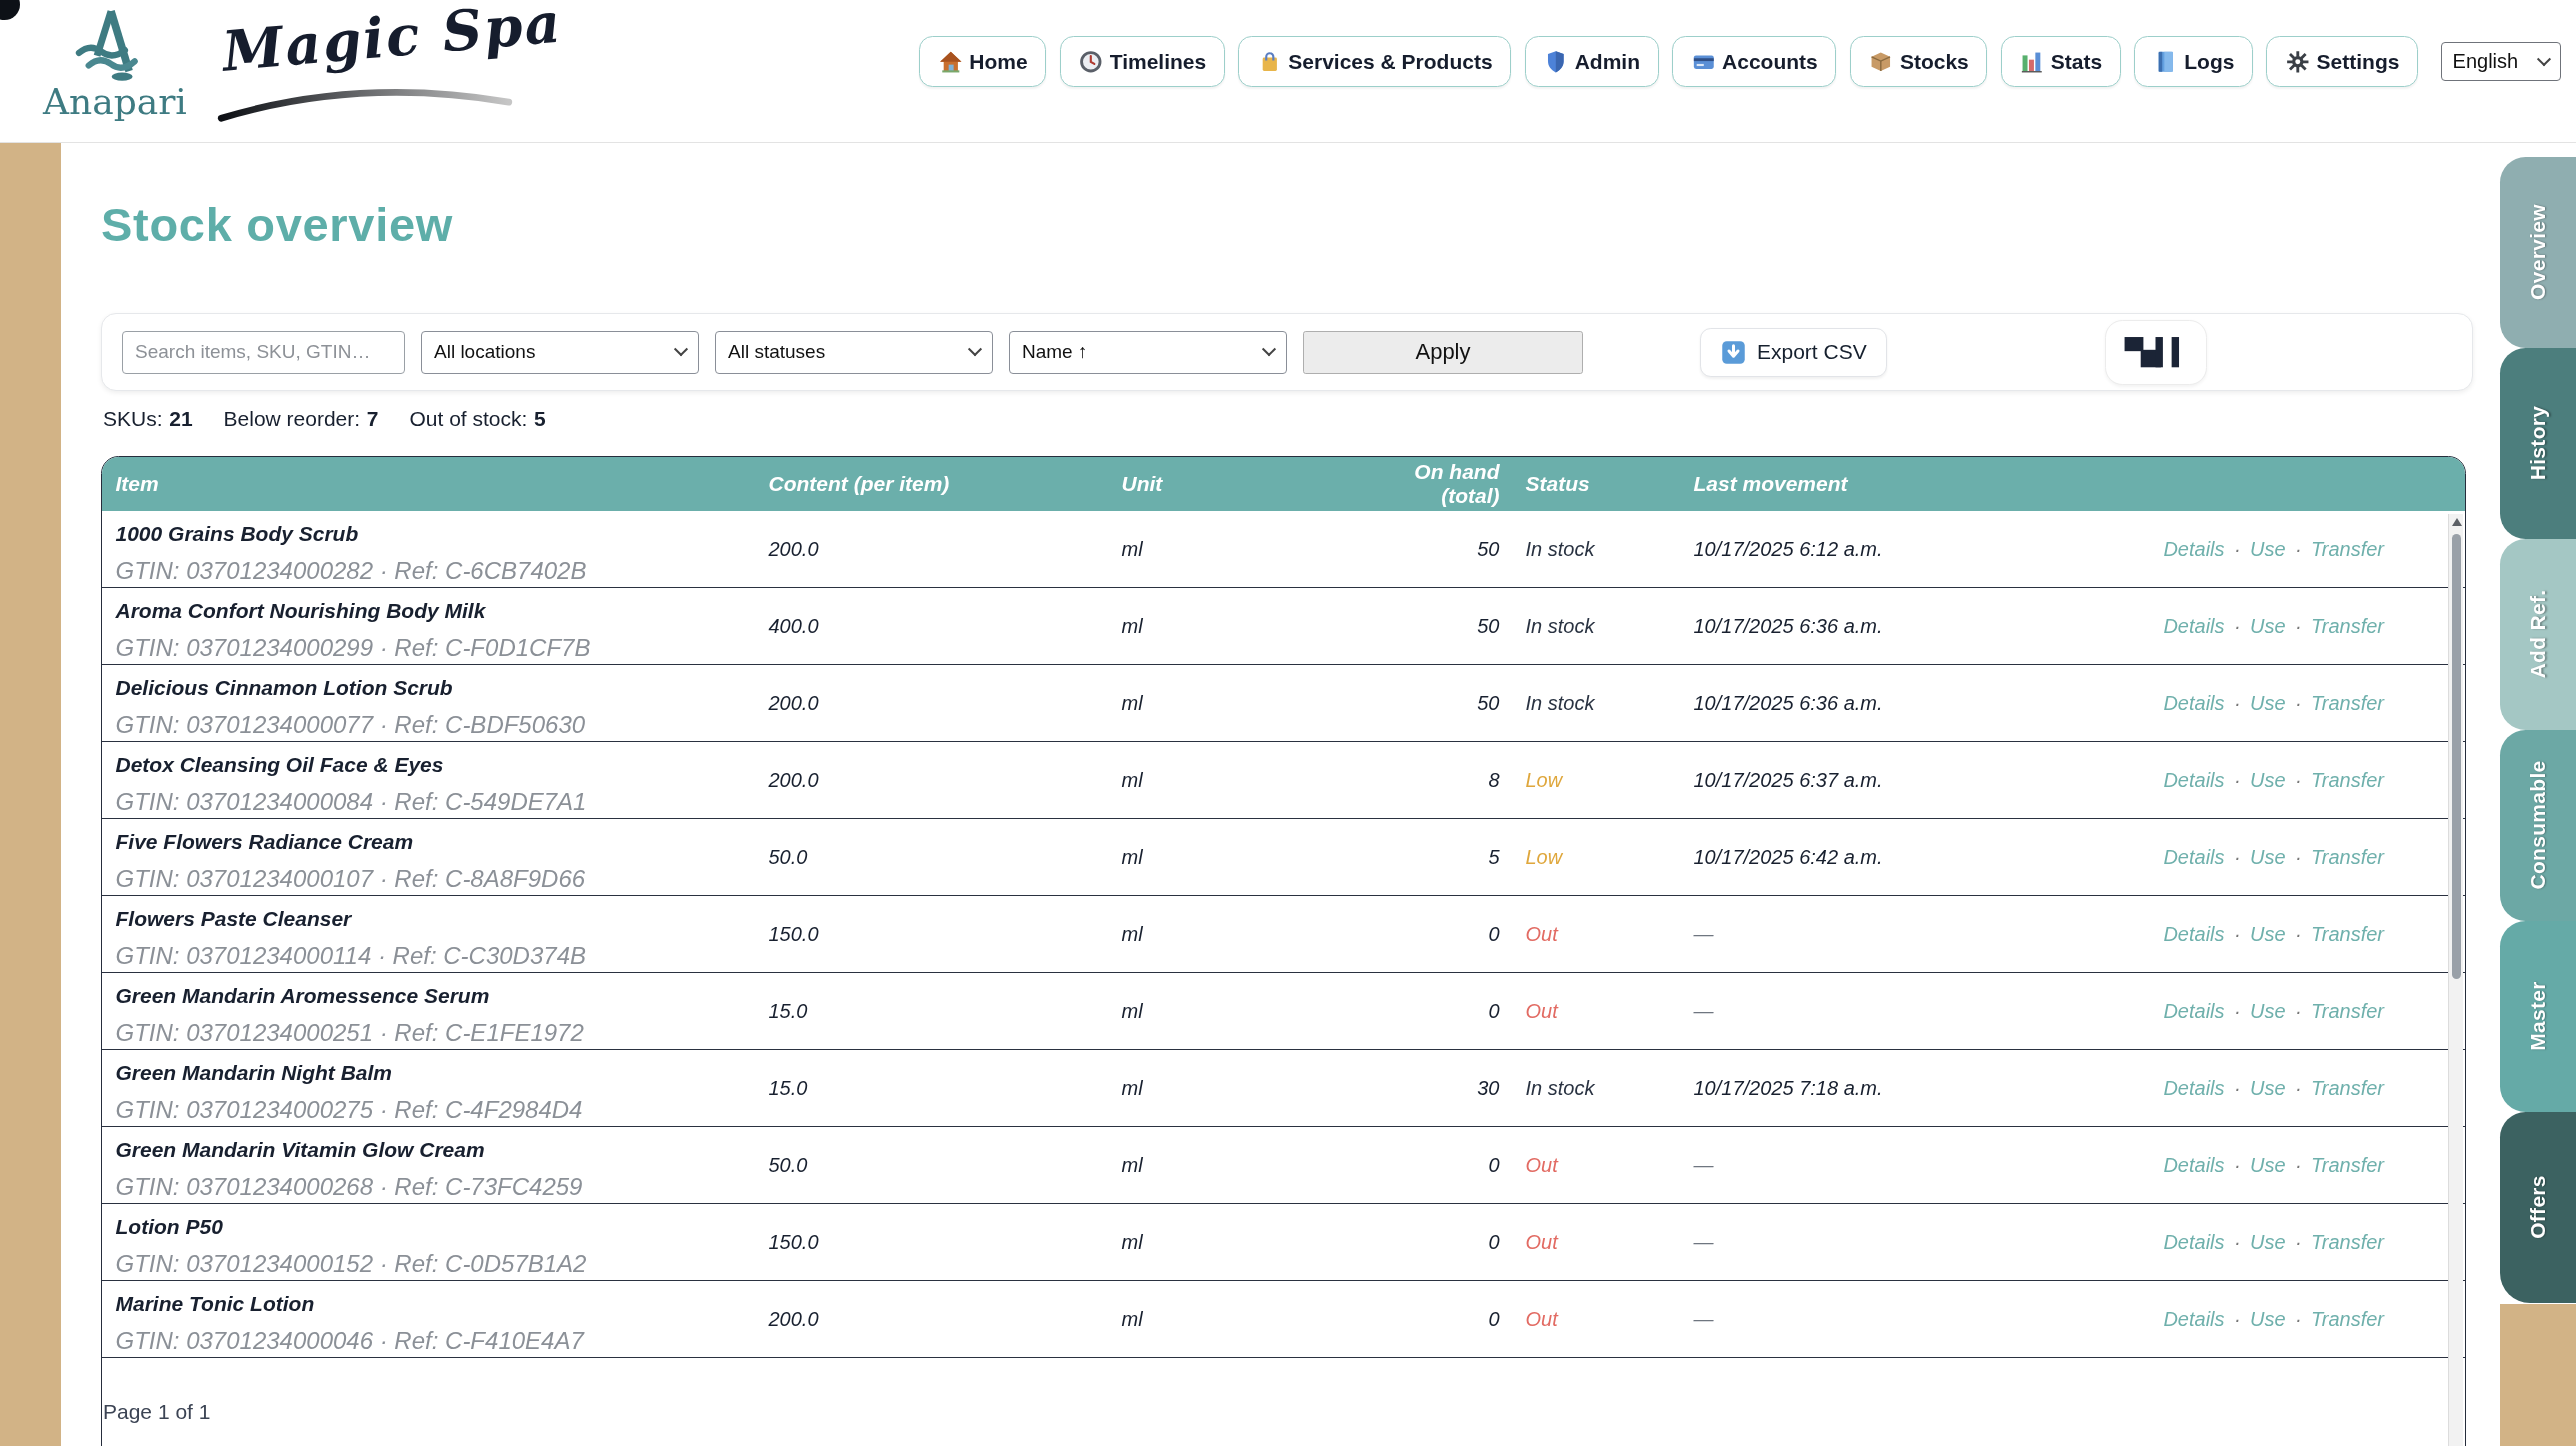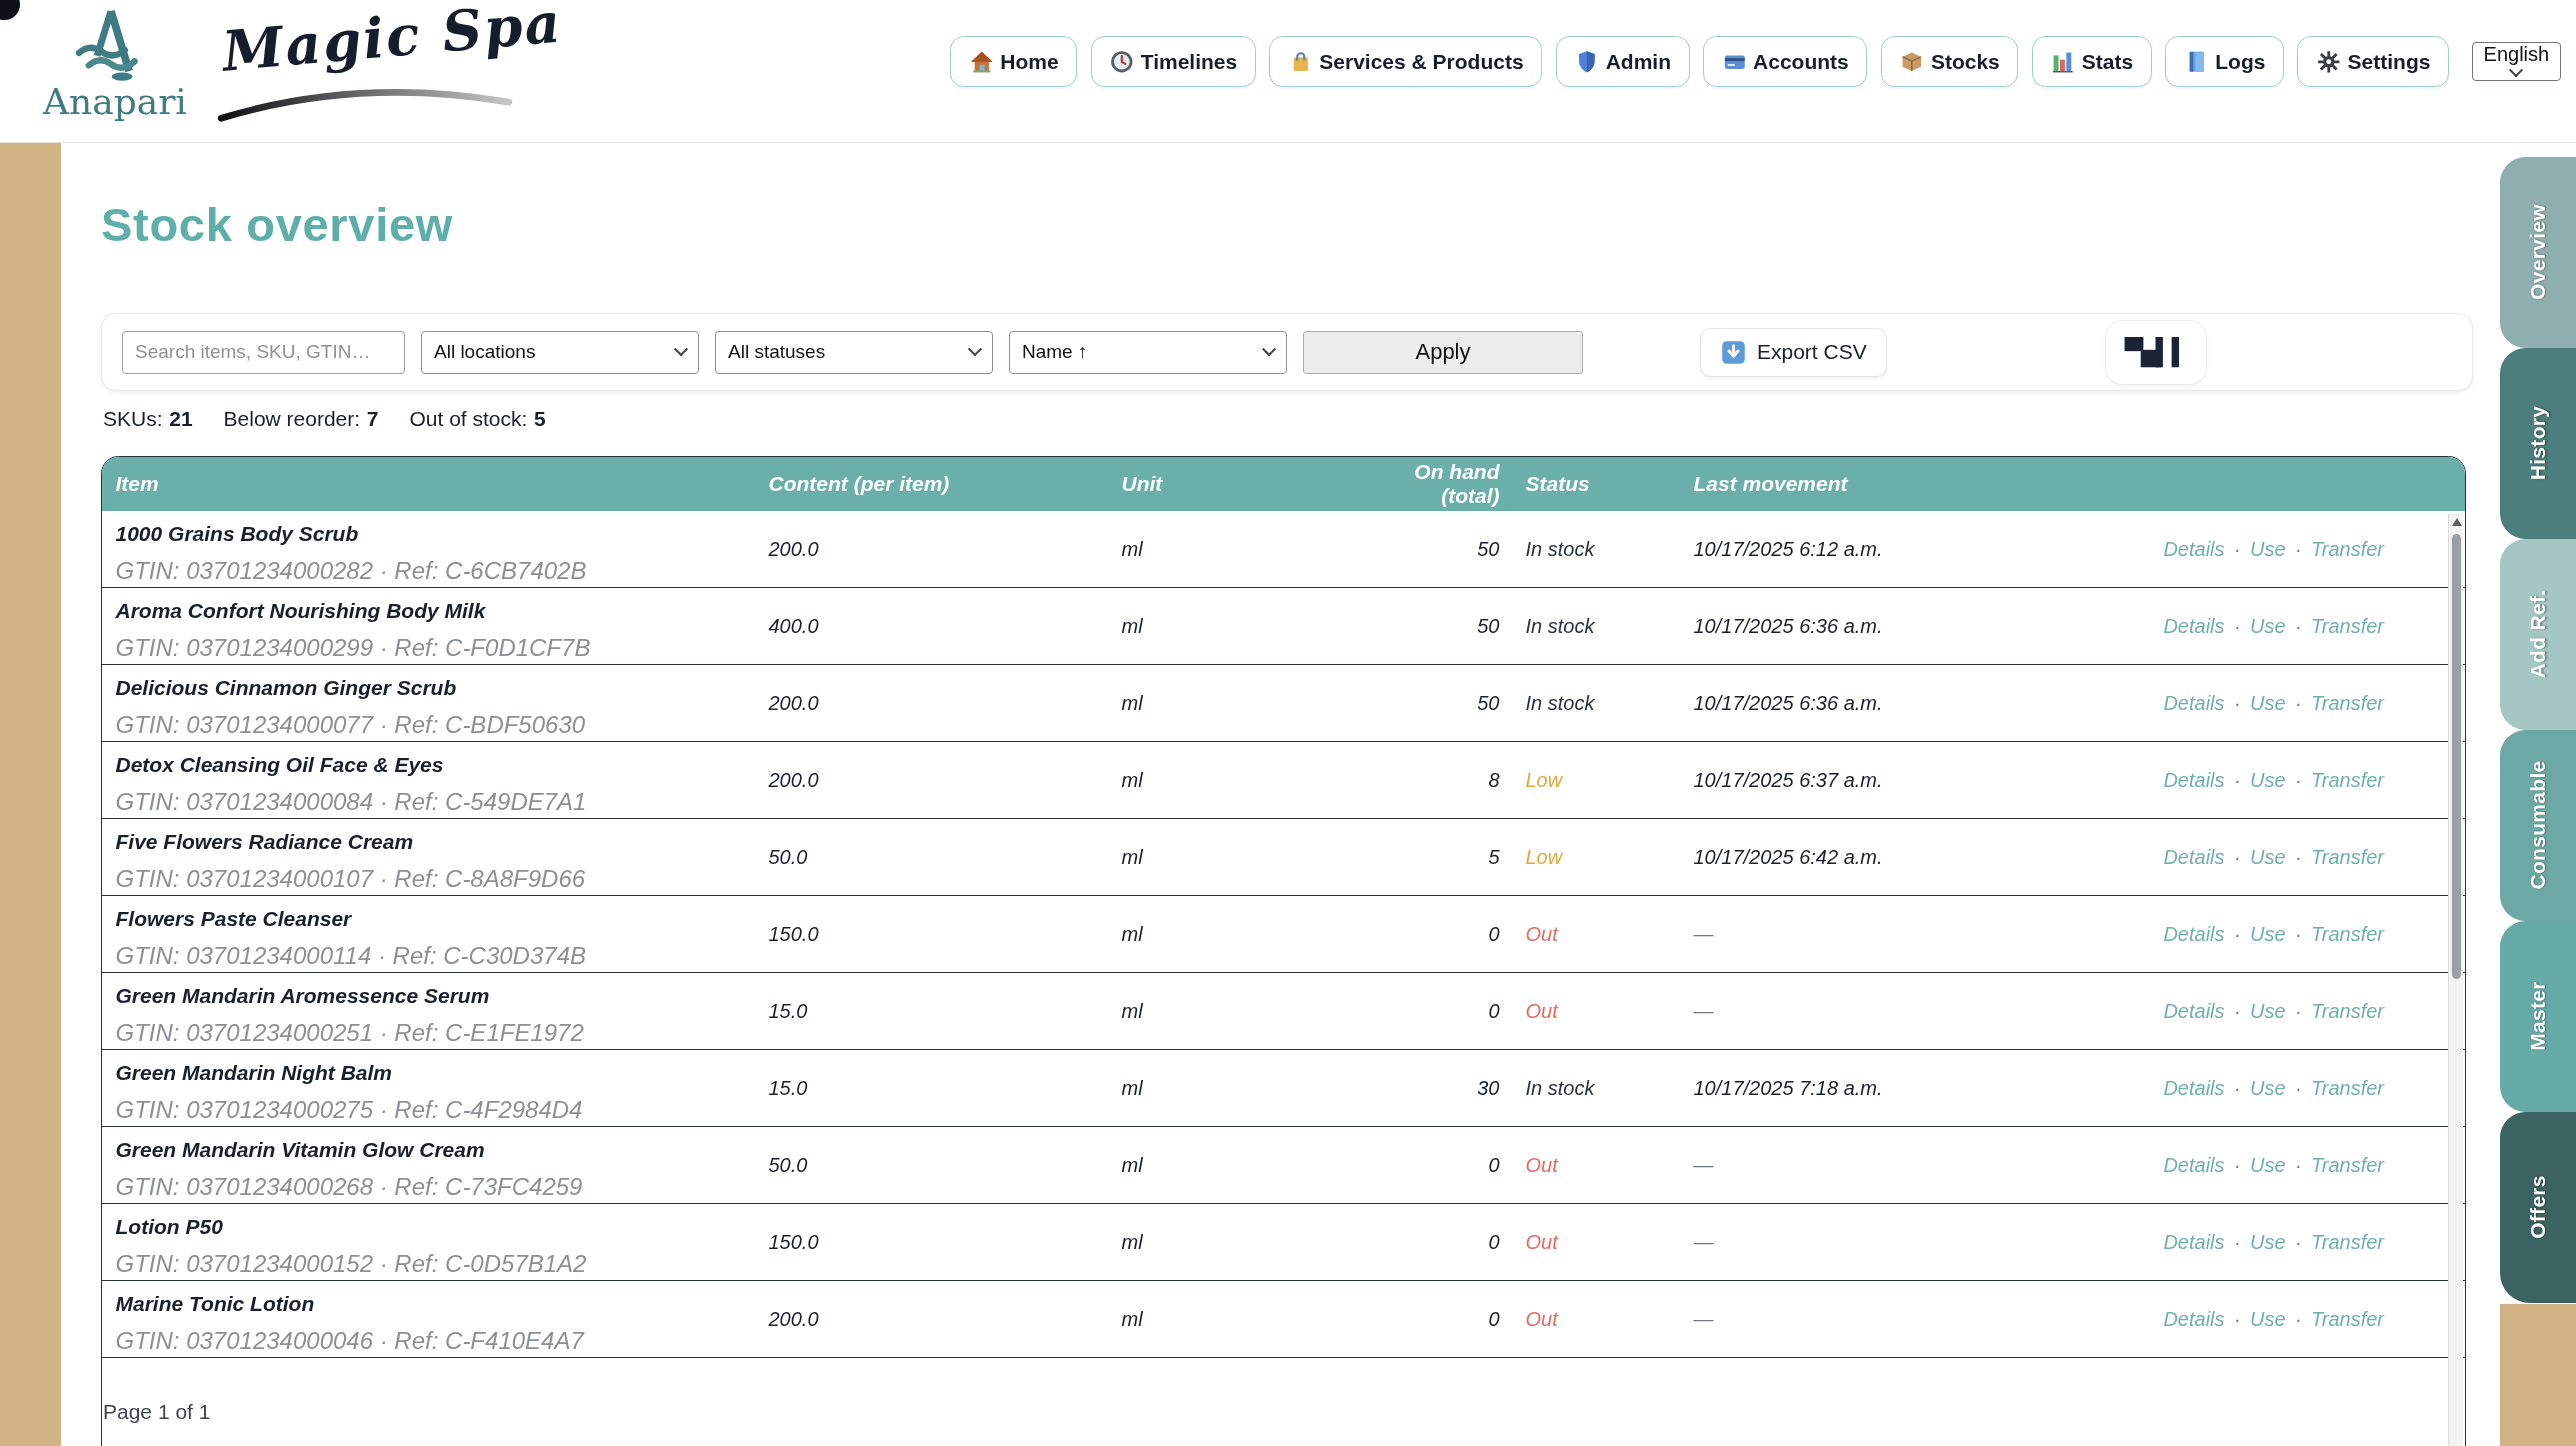--- a/index.html
+++ b/index.html
@@ -11,21 +11,21 @@
   .corner-dot { position:absolute; left:-10.8px; top:-10.8px; width:31px; height:31px; border-radius:50%; background:#0d1117; }
   .logo-block { position:absolute; left:43px; top:6.7px; width:135px; text-align:center; }
   .logo-block svg { display:block; margin:0 auto; }
   .brand-name { font-family:"DejaVu Serif", serif; font-size:36px; color:#3E7B82; margin-top:-4px; }
   .magic { position:absolute; left:222px; top:4px; font-family:"DejaVu Serif", serif; font-style:italic; font-weight:600; font-size:55px; color:#161d2d; transform:rotate(-5deg); letter-spacing:2px; }
   .swoosh { position:absolute; left:217px; top:82px; }
 
   .nav { position:absolute; right:15px; top:36px; display:flex; align-items:center; gap:13.5px; }
   .nav-btn { height:51px; border:1.3px solid #9ccfca; border-radius:13.5px; background:#fff; display:flex; align-items:center; gap:6px; padding:0 17.5px; font-size:21px; font-weight:bold; color:#161d2d; box-shadow:0 1.3px 2px rgba(0,0,0,.05); cursor:pointer; white-space:nowrap; }
   .nav-btn svg { width:25.6px; height:25.6px; }
-  .lang-select { height:39px; margin-left:9.4px; border:1.3px solid #6f737a; border-radius:4px; background:#fff; display:flex; align-items:center; gap:2px; padding:0 10.8px; font-size:20px; color:#111;flex-direction:column; }
+  .lang-select { height:39px; margin-left:9.4px; border:1.3px solid #6f737a; border-radius:4px; background:#fff; display:flex; align-items:center; gap:21px; padding:0 10.8px; font-size:20px; color:#111; }
   .chev { width:10px; height:10px; border-right:2px solid #444; border-bottom:2px solid #444; transform:rotate(45deg) translate(-2px,-2px); }
 
   
   .main { position:absolute; left:61px; top:143px; width:2439px; height:1304px; background:#ffffff; }
   .page-title { position:absolute; left:40px; top:54px; font-size:47px; font-weight:bold; color:#5EAEA9; letter-spacing:0.7px; }
 
   
   .filter-card { position:absolute; left:40px; top:170px; width:2372px; height:78px; background:#fff; border:0.7px solid #e6e8eb; border-radius:15px; box-shadow:0 2px 5.4px rgba(0,0,0,.07); display:flex; align-items:center; padding:1px 20px; gap:16px; }
   .search-input { width:283px; height:43px; border:1.3px solid #9aa0a6; border-radius:4px; font-size:19px; padding:0 12px; color:#333; font-family:"Liberation Sans",sans-serif; }
   .search-input::placeholder { color:#8d9197; }
@@ -279,21 +279,21 @@
           </div>
           <div class="c-content">400.0</div>
           <div class="c-unit">ml</div>
           <div class="c-onhand">50</div>
           <div class="c-status st-in">In stock</div>
           <div class="c-move">10/17/2025 6:36 a.m.</div>
           <div class="c-actions"><a>Details</a><span class="dot">·</span><a>Use</a><span class="dot">·</span><a>Transfer</a></div>
         </div>
         <div class="tgrid trow">
           <div class="c-item">
-            <div class="iname">Delicious Cinnamon Ginger Scrub</div>
+            <div class="iname">Delicious Cinnamon Lotion Scrub</div>
             <div class="imeta">GTIN: 03701234000077 · Ref: C-BDF50630</div>
           </div>
           <div class="c-content">200.0</div>
           <div class="c-unit">ml</div>
           <div class="c-onhand">50</div>
           <div class="c-status st-in">In stock</div>
           <div class="c-move">10/17/2025 6:36 a.m.</div>
           <div class="c-actions"><a>Details</a><span class="dot">·</span><a>Use</a><span class="dot">·</span><a>Transfer</a></div>
         </div>
         <div class="tgrid trow">

